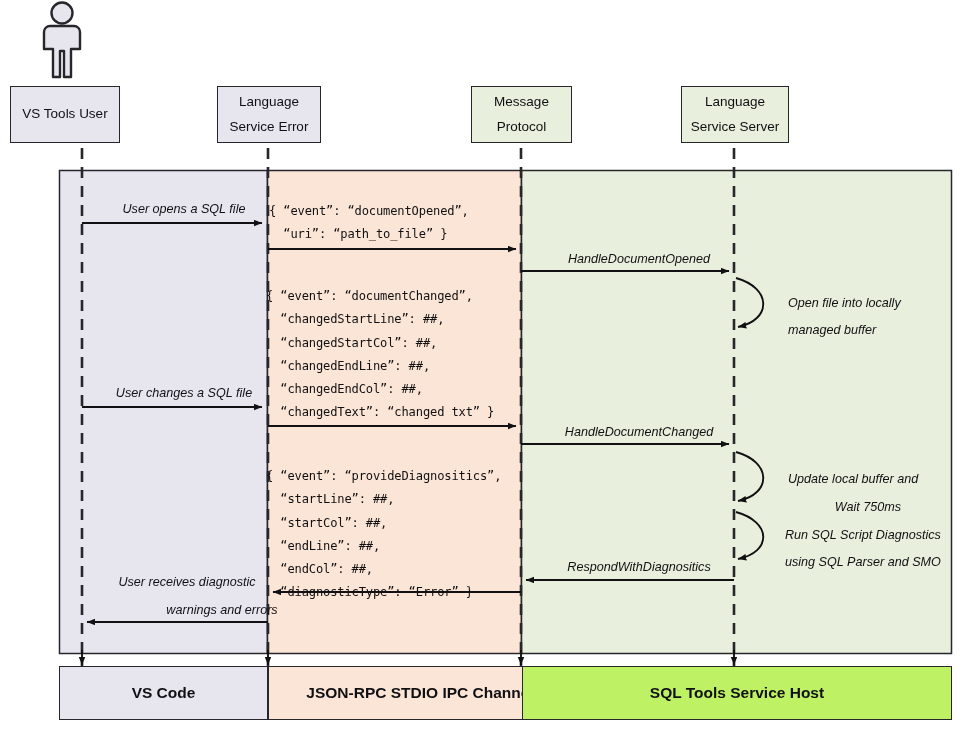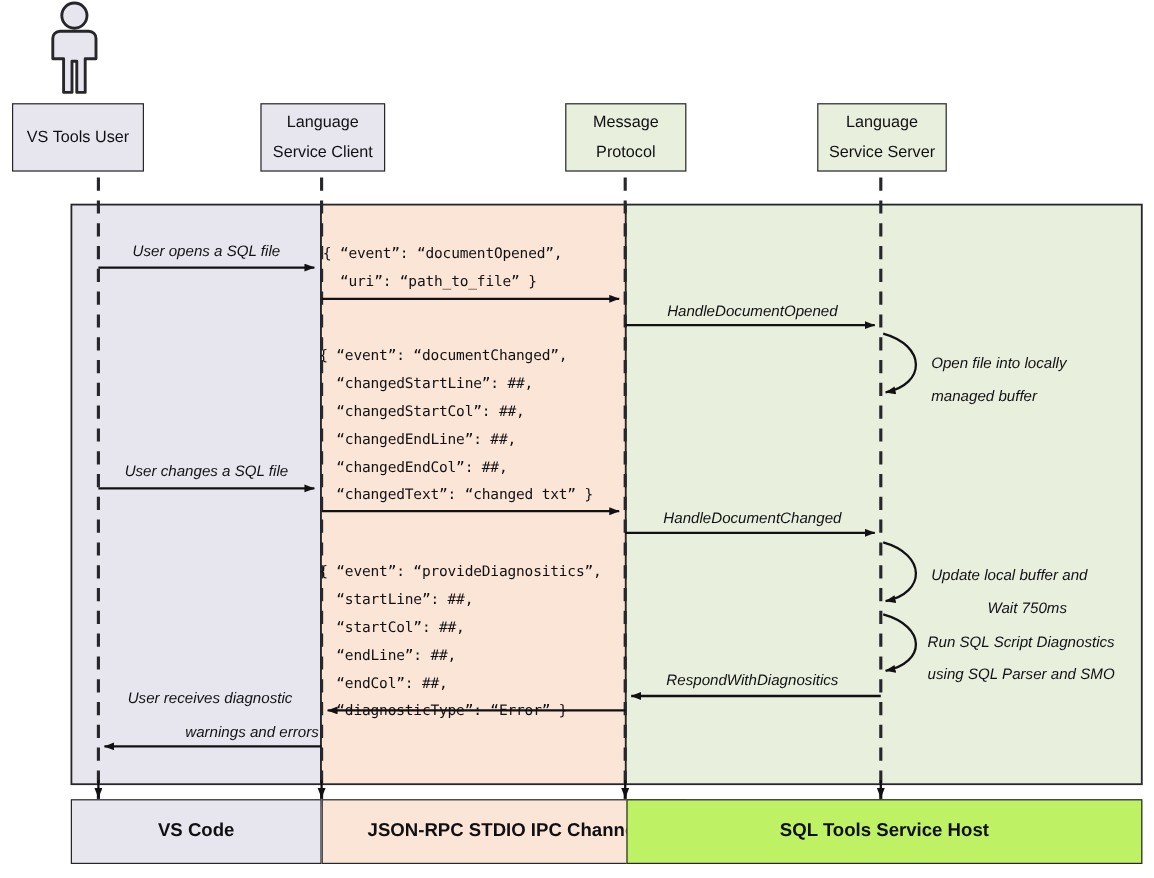--- a/index.html
+++ b/index.html
@@ -47,20 +47,21 @@
 
   
   .lbl {
     position: absolute;
     font-style: italic;
     font-size: 12.6px;
     line-height: 1.65;
     color: #111114;
     text-align: center;
     white-space: nowrap;
+    margin-left: 12px;
   }
   .lbl.left  { text-align: left;  }
 
   
   .json {
     position: absolute;
     font-family: "DejaVu Sans Mono", monospace;
     font-size: 12.1px;
     line-height: 23.3px;
     color: #111114;
@@ -156,21 +157,21 @@
       <path d="M44,32 a6,6 0 0 1 6,-6 h24 a6,6 0 0 1 6,6 v17 h-9 v28 h-7 v-26 h-4 v26 h-7 v-28 h-9 z" fill="#e7e6ef" stroke="#26262b" stroke-width="2.4" stroke-linejoin="round"></path>
     </g>
   </svg>
 
   <div class="pbox lav" style="left:10px; top:86px; width:110px; height:57px;">
     <span>VS Tools User</span>
   </div>
 
   <div class="pbox lav" style="left:217px; top:86px; width:104px; height:57px;">
     <span>Language</span>
-    <span>Service Client</span>
+    <span>Service Error</span>
   </div>
 
   <div class="pbox grn" style="left:471px; top:86px; width:101px; height:57px;">
     <span>Message</span>
     <span>Protocol</span>
   </div>
 
   <div class="pbox grn" style="left:681px; top:86px; width:108px; height:57px;">
     <span>Language</span>
     <span>Service Server</span>

